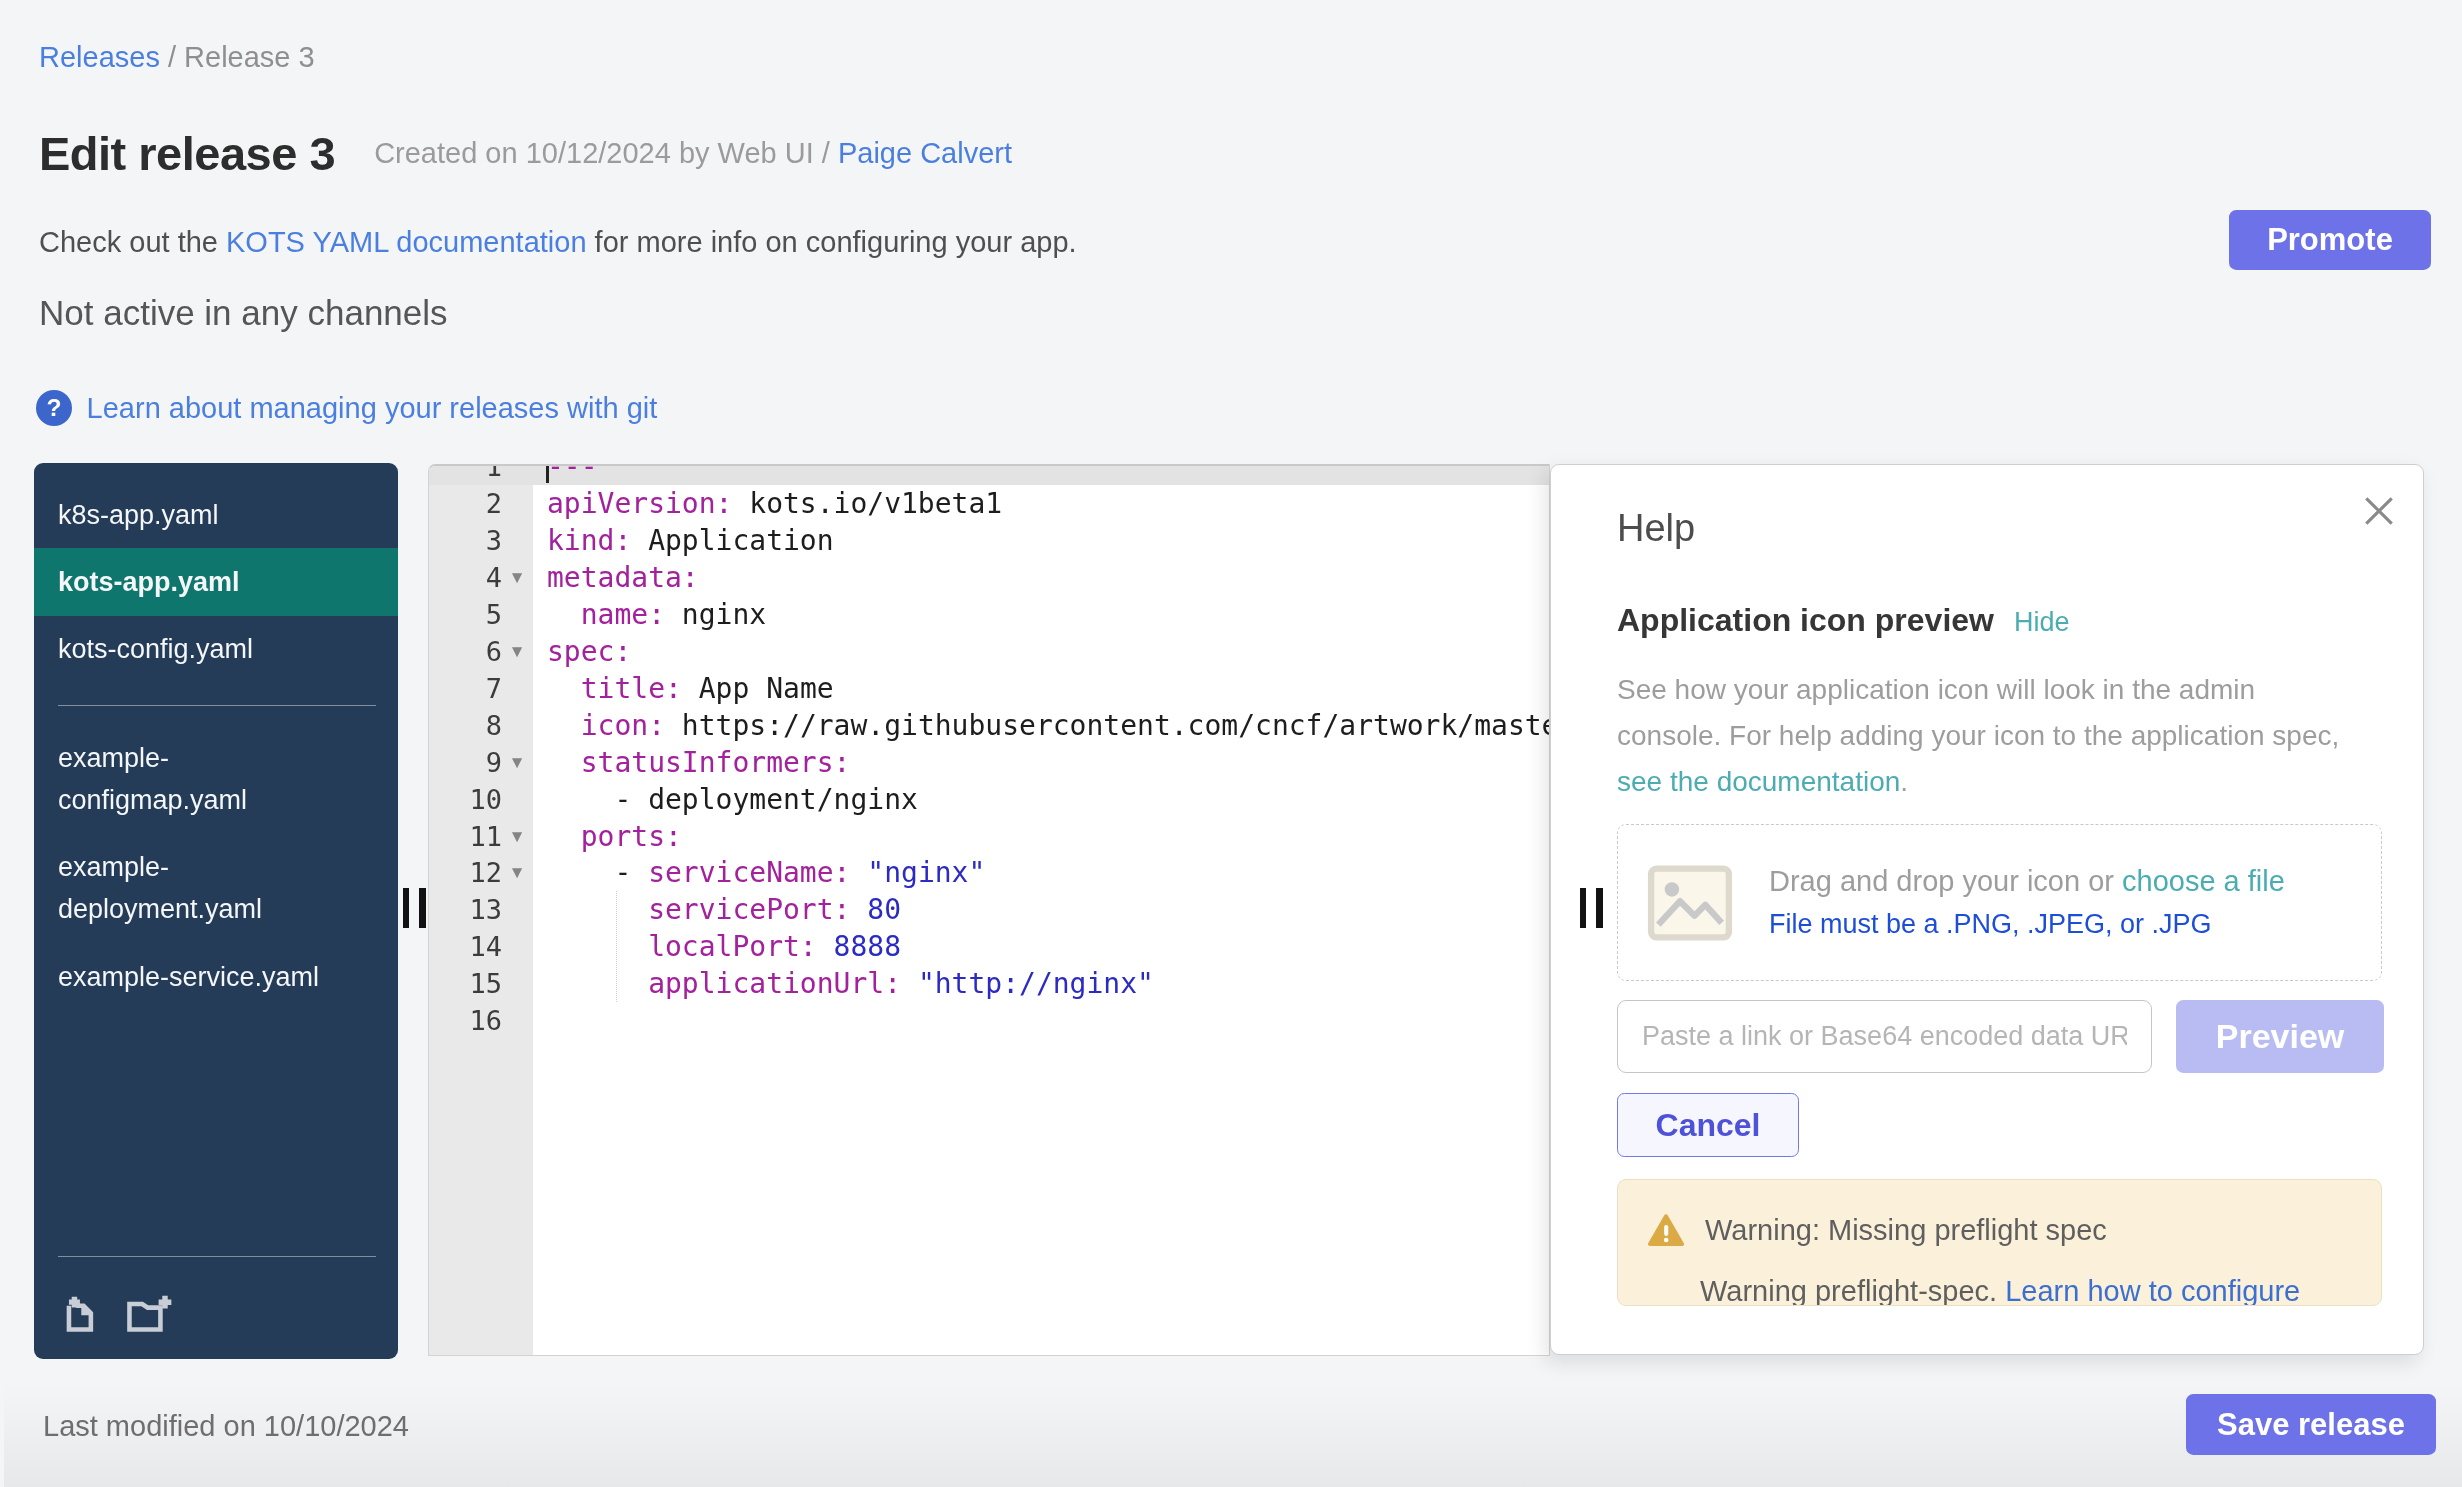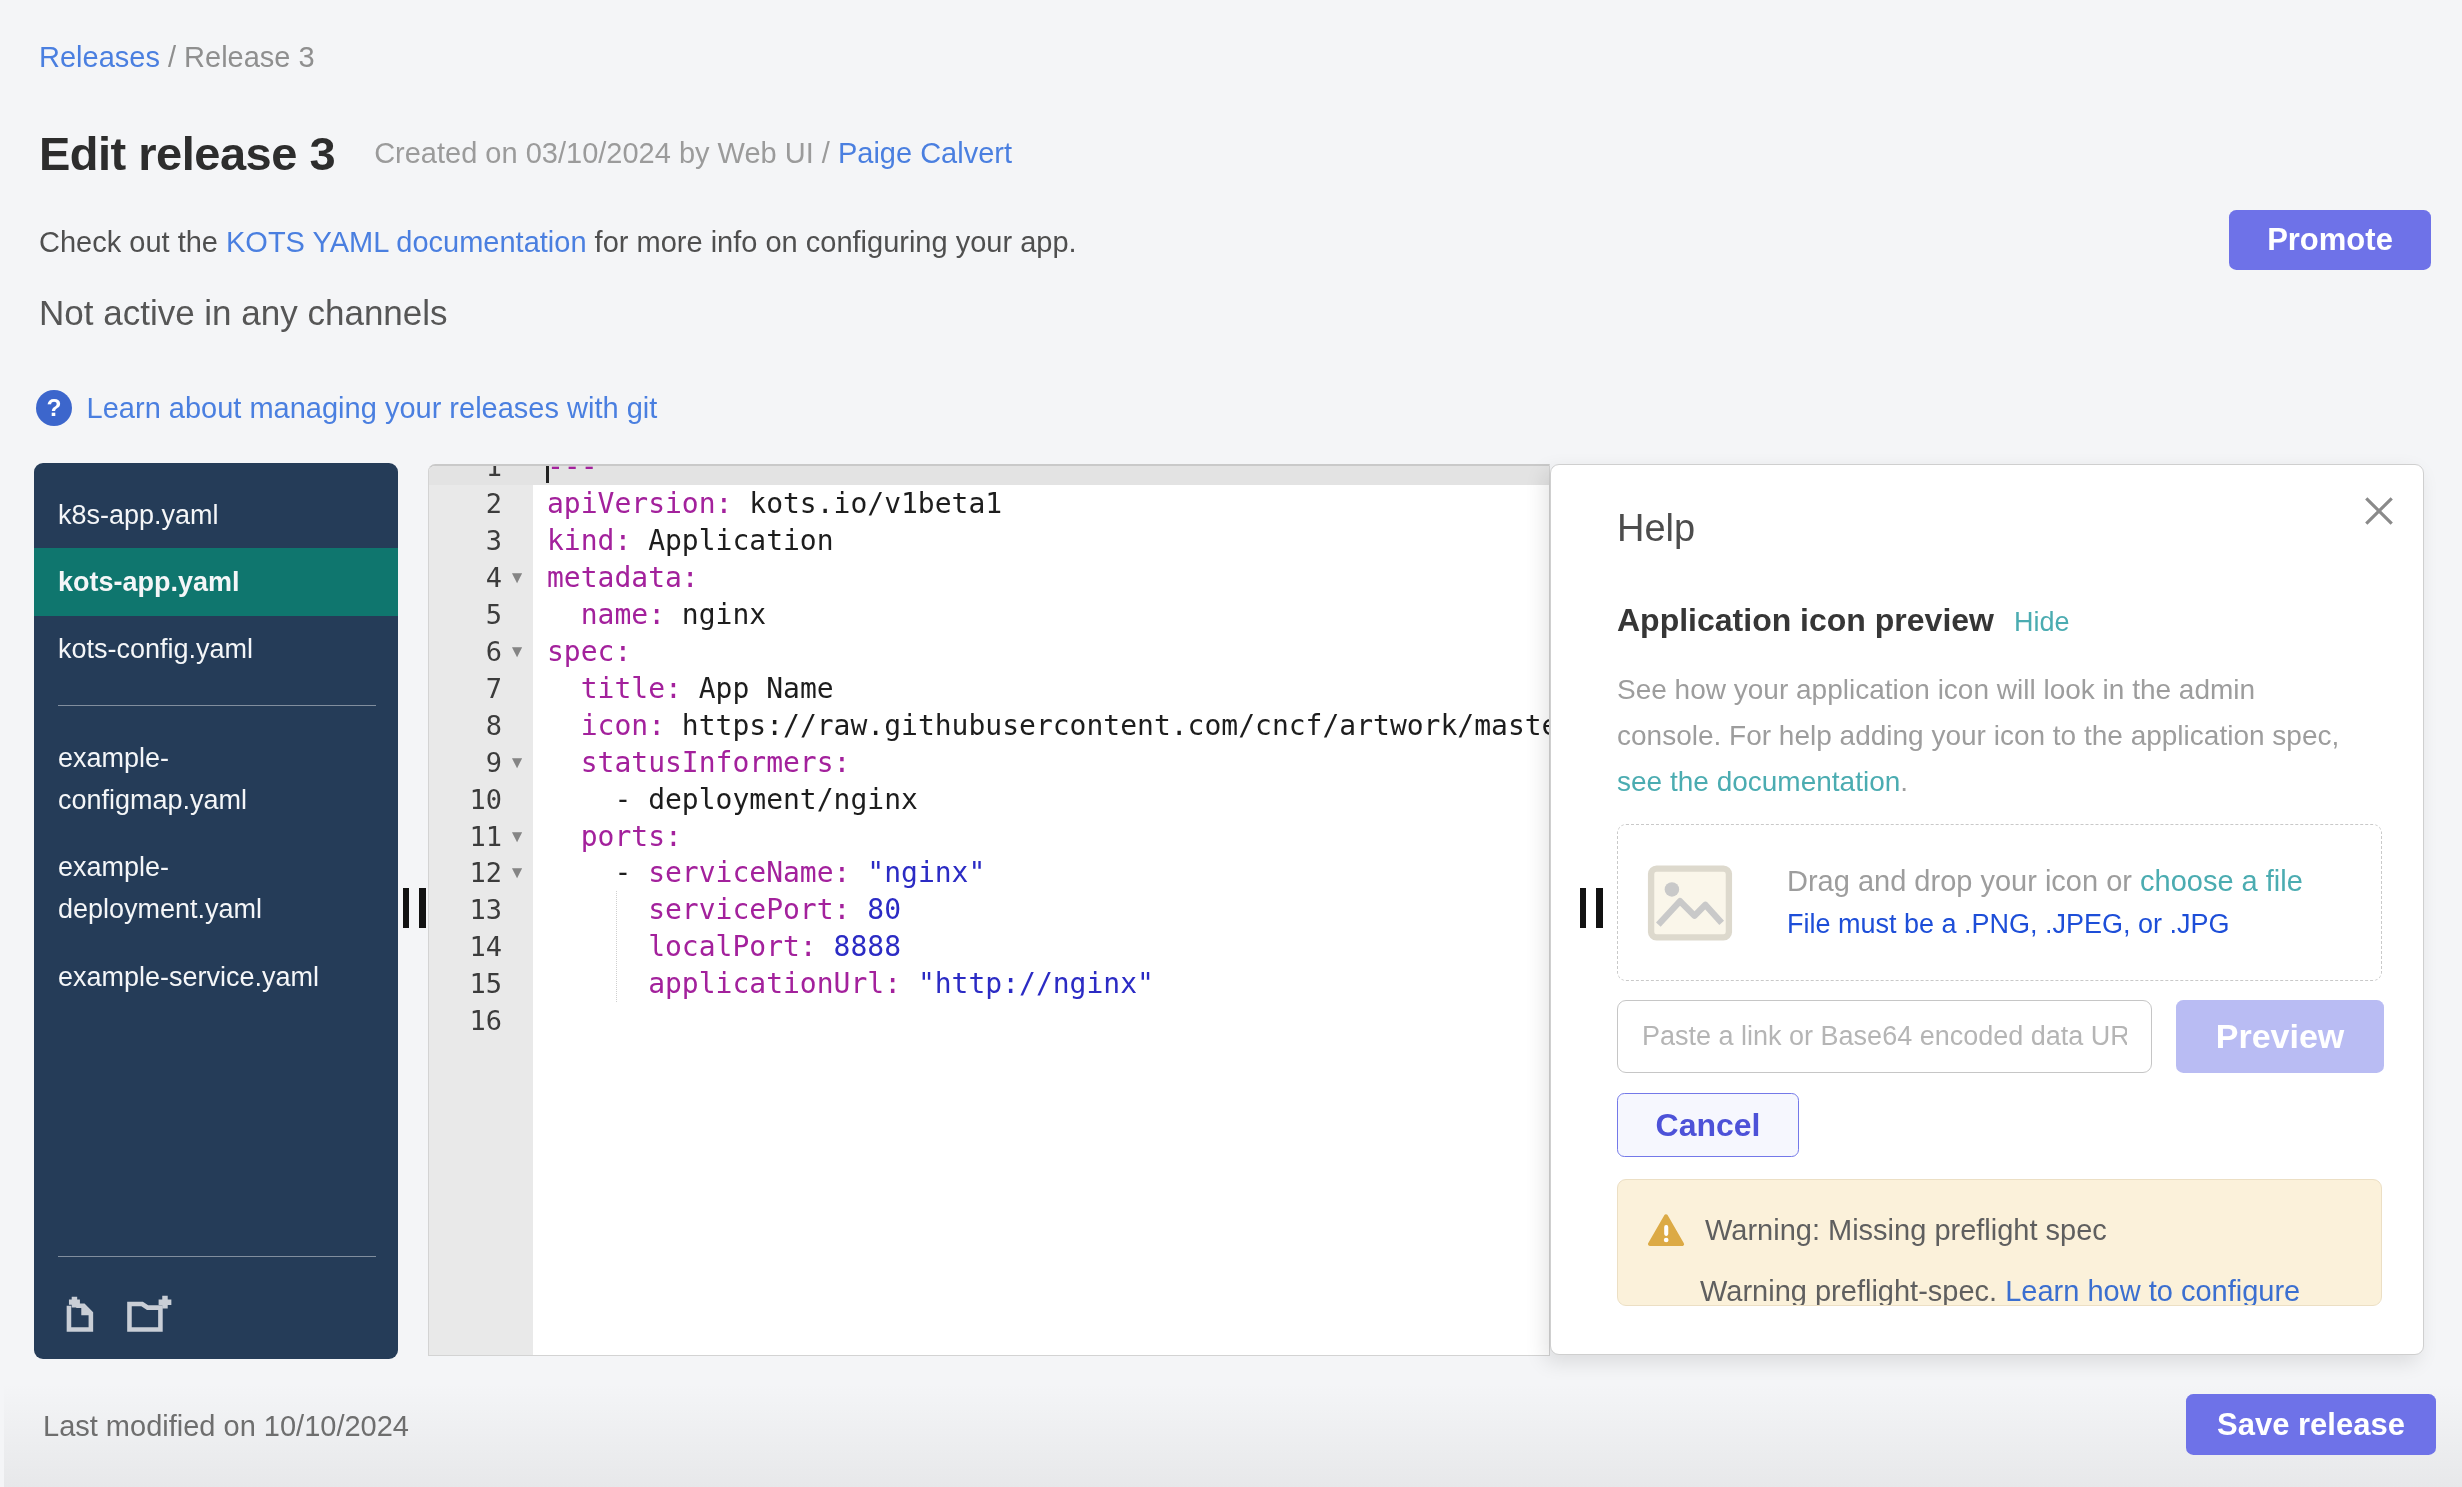--- a/index.html
+++ b/index.html
@@ -81,21 +81,21 @@
   #help-close { position:absolute; right:24px; top:25.5px; width:40px; height:40px; cursor:pointer; }
   #help-title { position:absolute; left:66px; top:42px; font-size:38px; color:#4d4d4d; font-weight:500; }
   #help-section-row { position:absolute; left:66px; top:137px; }
   #help-section-title { font-size:32px; font-weight:700; color:#363636; }
   #help-hide { font-size:27px; margin-left:16px; }
   #help-desc { position:absolute; left:66px; top:202px; font-size:28px; line-height:46px; color:#9d9d9d; width:729px; }
   #drop-zone {
     position:absolute; left:66px; top:359px; width:765px; height:157px;
     border:1.8px dashed #c9c9c9; border-radius:9px; display:flex; align-items:center; padding-left:29px;
   }
-  #drop-text { margin-left:54px; }
+  #drop-text { margin-left:36px; }
   #drop-line1 { font-size:29px; color:#9d9d9d; }
   #drop-line2 { font-size:27px; color:#1d4ed8; margin-top:11px; }
   #icon-input {
     position:absolute; left:66px; top:535px; width:535px; height:73px;
     border:1.8px solid #c6c6c6; border-radius:9px; font-size:27px; color:#6b6b6b;
     padding:0 24px; font-family:"Liberation Sans",sans-serif; background:#fff;
   }
   #icon-input::placeholder { color:#b5b5b5; }
   #preview-btn {
     position:absolute; left:625px; top:535px; width:208px; height:73px;
@@ -127,21 +127,21 @@
 
 <div id="page">
 
   <div class="abs" id="breadcrumb">
     <span class="link">Releases</span><span> / </span><span>Release 3</span>
   </div>
 
   <div class="abs" id="title-row">
     <h1 id="page-title">Edit release 3</h1>
     <span id="created">
-      <span>Created on 03/10/2024 by Web UI / </span><span class="link">Paige Calvert</span>
+      <span>Created on 10/12/2024 by Web UI / </span><span class="link">Paige Calvert</span>
     </span>
   </div>
 
   <div class="abs" id="doc-line">
     <span>Check out the </span><span class="link">KOTS YAML documentation</span><span> for more info on configuring your app.</span>
   </div>
 
   <div class="abs" id="channel-status">Not active in any channels</div>
 
   <button class="abs btn-primary" id="promote-btn">Promote</button>

